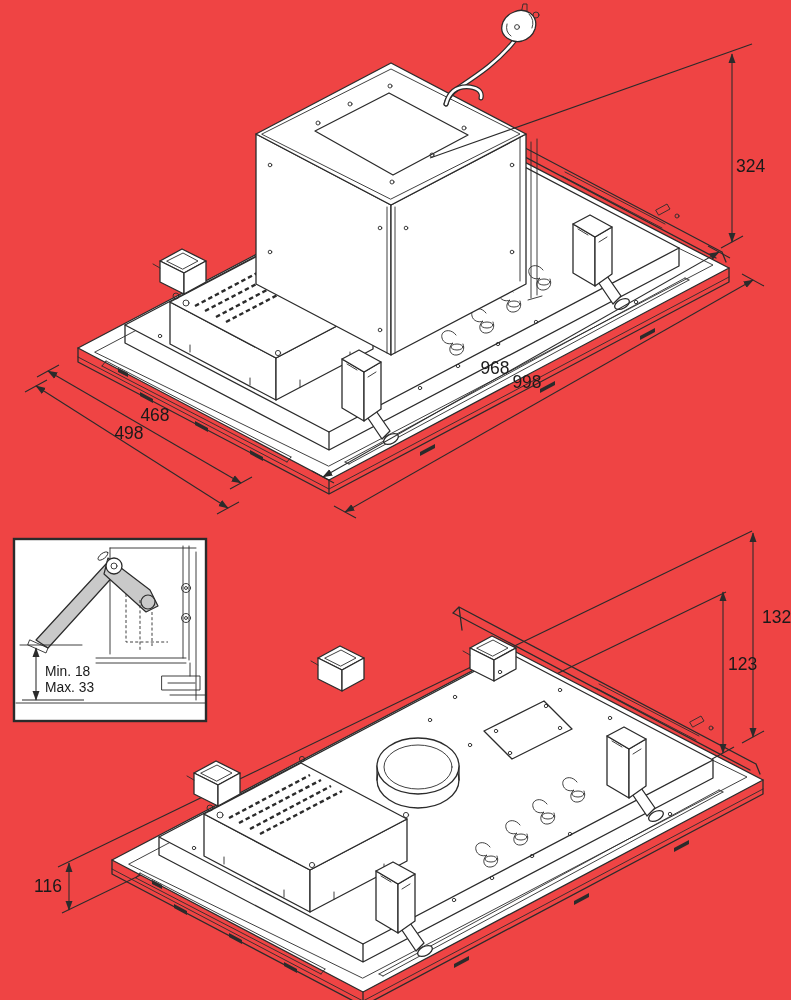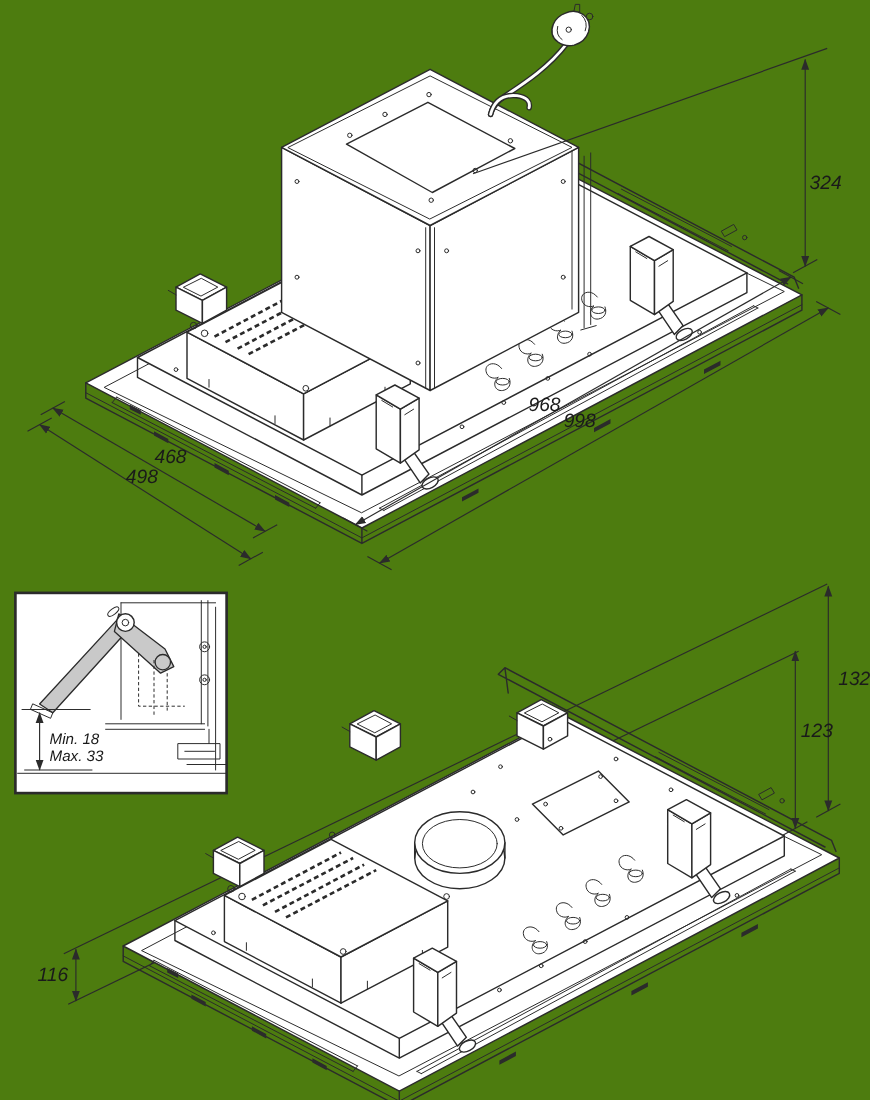--- a/index.html
+++ b/index.html
@@ -1,16 +1,16 @@
 <!DOCTYPE html>
 <html><head>
 <meta charset="utf-8">
 <style>
   html,body{margin:0;padding:0;background:#fff;}
-  .stage{width:791px;height:1000px;position:relative;background:#4d7c0f;overflow:hidden;font-style:italic;}
+  .stage{width:791px;height:1000px;position:relative;background:#ef4444;overflow:hidden;}
   svg{display:block;}
   .ln{stroke:#2b2b2b;fill:none;stroke-width:1.3;stroke-linecap:round;stroke-linejoin:round;}
   .lnf{stroke:#2b2b2b;fill:#ffffff;stroke-width:1.3;stroke-linejoin:round;}
   .thin{stroke:#2b2b2b;fill:none;stroke-width:0.9;stroke-linecap:round;}
   .dim{stroke:#2b2b2b;fill:none;stroke-width:1.05;}
   .dark{fill:#2b2b2b;stroke:none;}
   .gray{fill:#c9c9c9;stroke:#2b2b2b;stroke-width:1.2;stroke-linejoin:round;}
   .dash{stroke:#2b2b2b;fill:none;stroke-width:0.9;stroke-dasharray:3 2.2;}
   .grille{stroke:#2b2b2b;fill:none;stroke-width:2.4;stroke-dasharray:4.5 3;}
   text.d{font-family:"Liberation Sans",sans-serif;font-size:17.5px;fill:#1a1a1a;}

